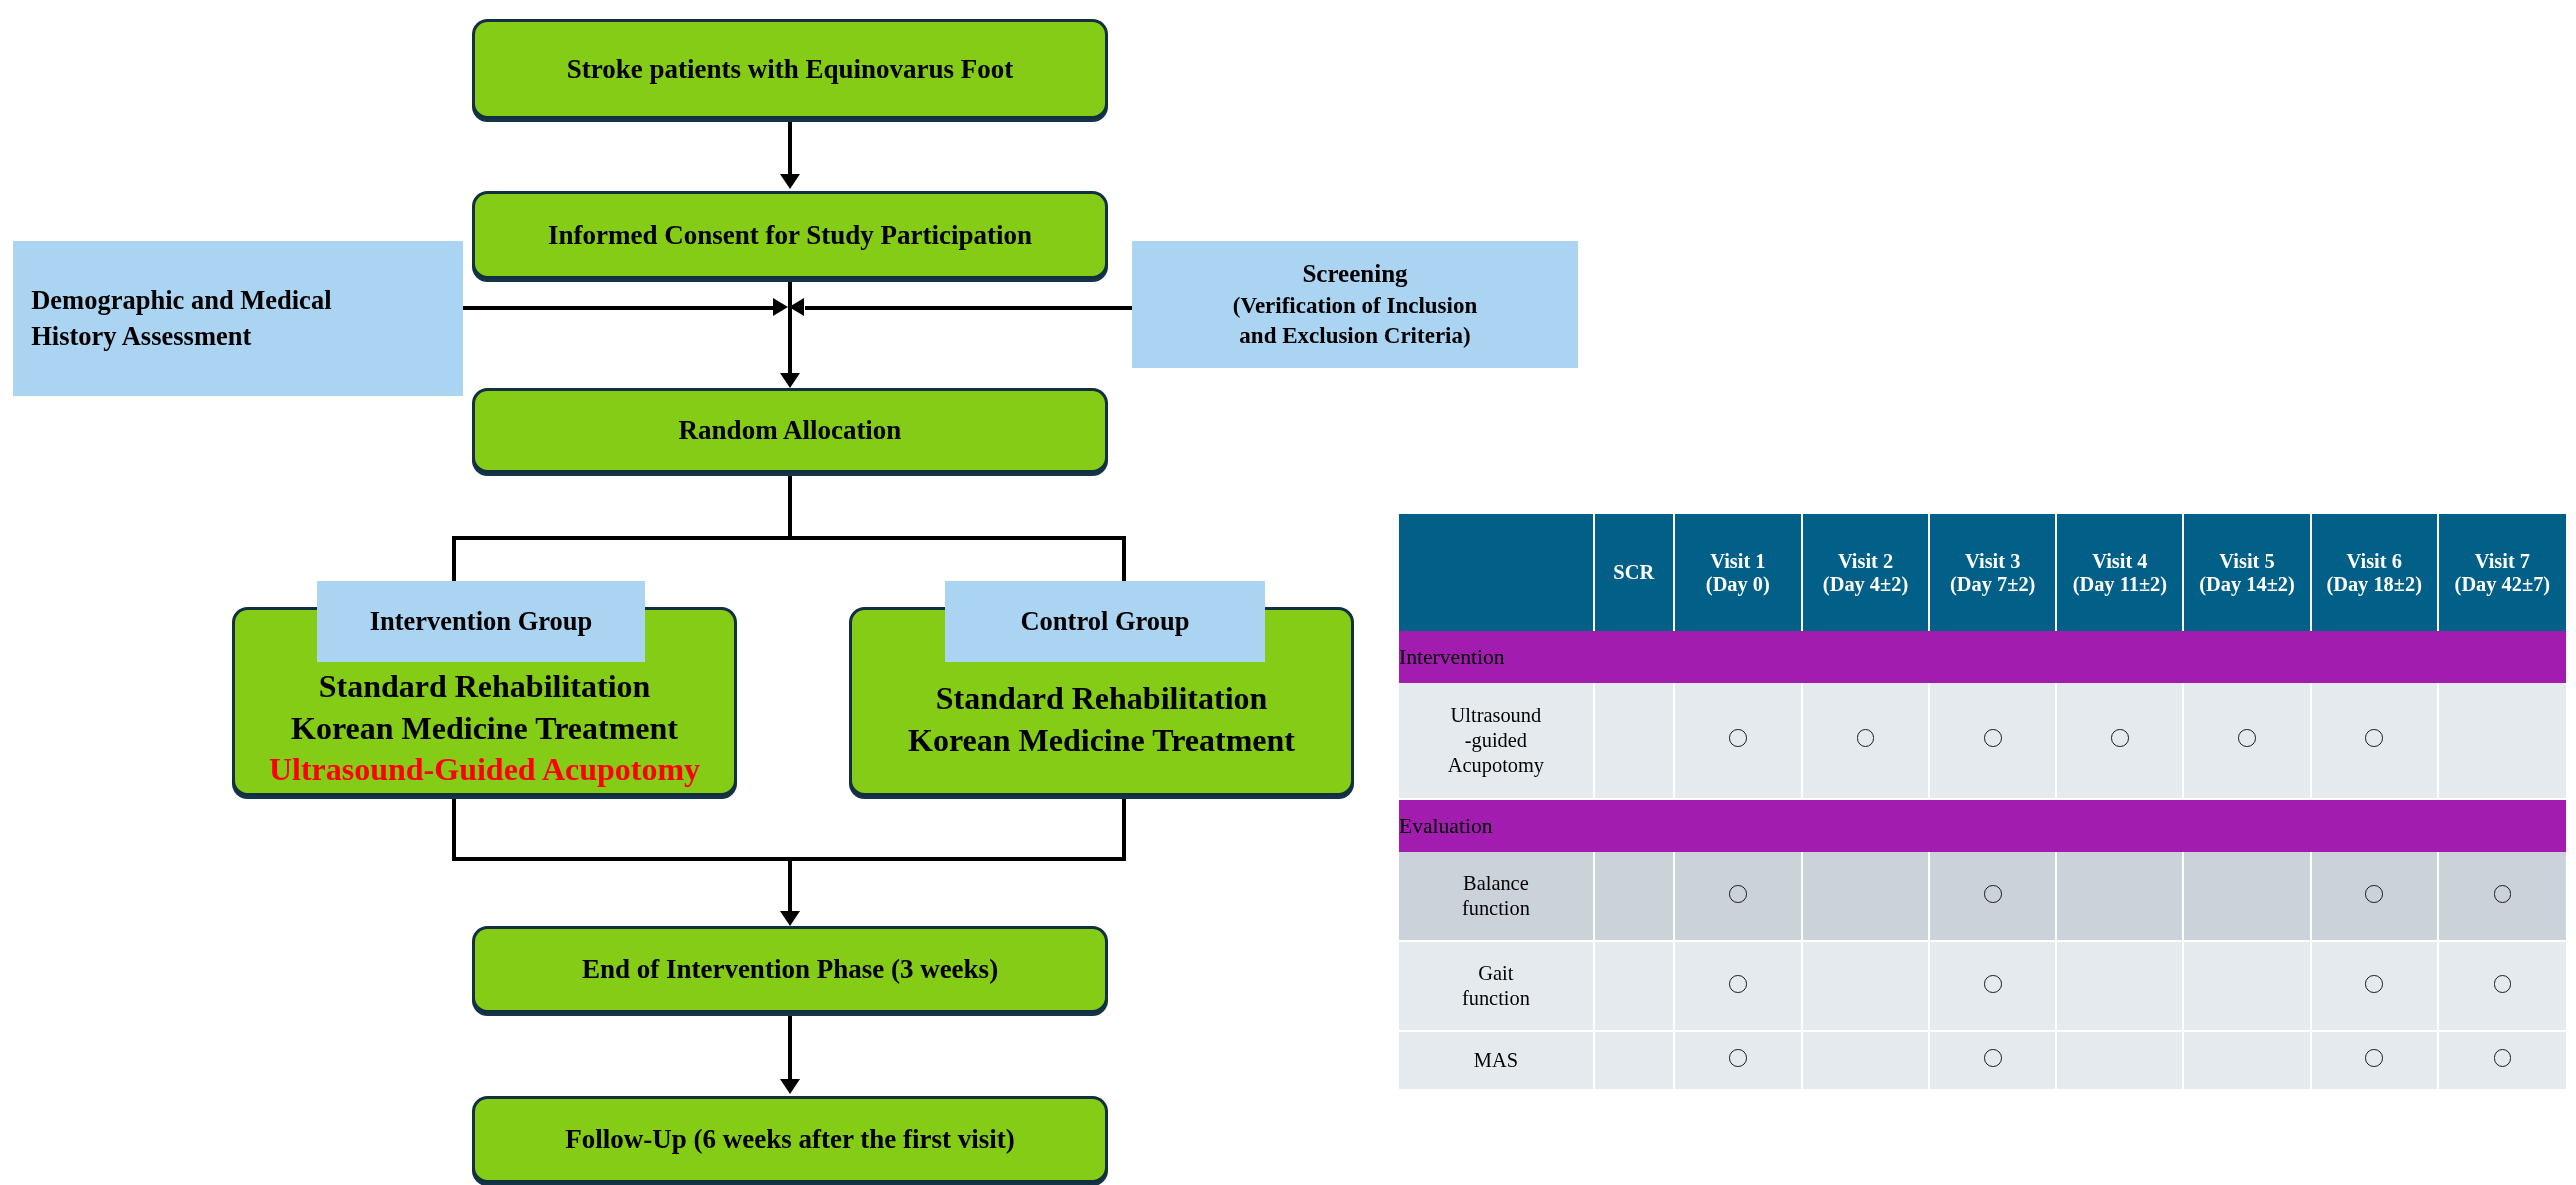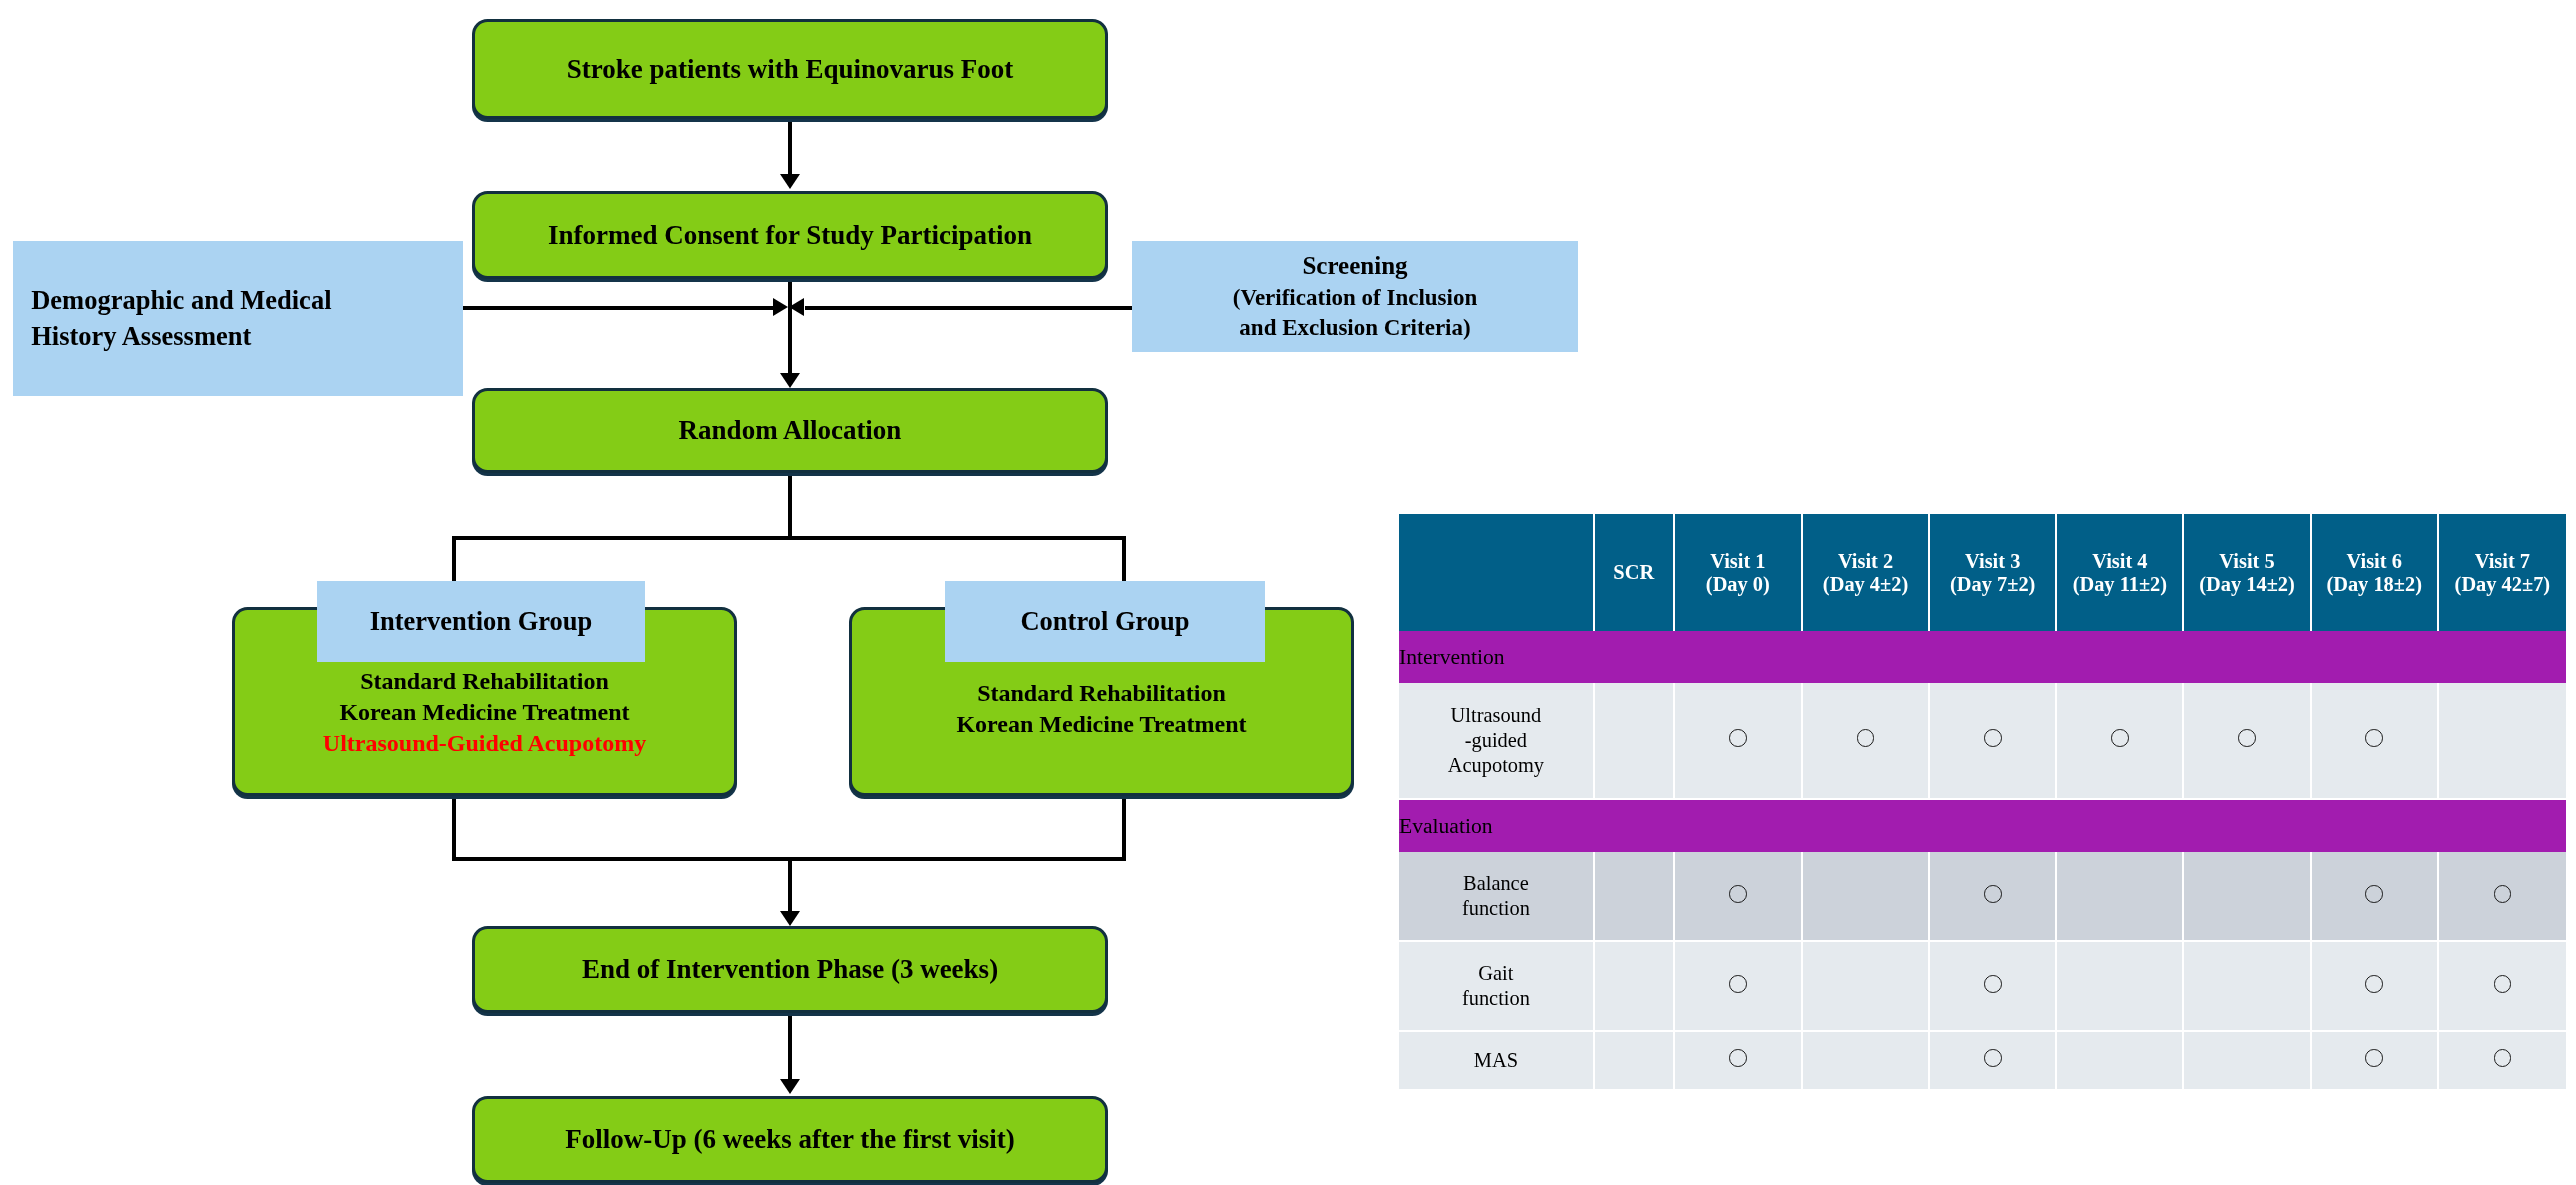--- a/index.html
+++ b/index.html
@@ -50,21 +50,21 @@
   .bluebox.center { justify-content: center; }
   .bluebox.leftal { justify-content: flex-start; text-align: left; padding-left: 18px; }
 
   .grouptext {
     position: absolute;
     z-index: 6;
     text-align: center;
     font-weight: bold;
     color: #000;
     line-height: 1.30;
-    font-size: 24px;
+    font-size: 32px;
   }
   .grouptext .hl { color: #FF0000; }
 
   
   .vline, .hline {
     position: absolute;
     background: #000;
     z-index: 2;
   }
   .vline { width: 3.6px; }
@@ -184,21 +184,21 @@
   <div class="vline" style="left:788px; top:280px; height:101px;"></div>
   <div class="arrow-down" style="left:780px; top:373px;"></div>
 
   <div class="bluebox leftal" style="left:13.2px; top:241px; width:450px; height:155px; font-size:26.5px; line-height:1.35;">
     <div>
       <div>Demographic and Medical</div>
       <div>History Assessment</div>
     </div>
   </div>
 
-  <div class="bluebox center" style="left:1132px; top:241px; width:446px; height:111px; font-size:23px; line-height:1.33;">
+  <div class="bluebox center" style="left:1132px; top:241px; width:446px; height:127px; font-size:23px; line-height:1.33;">
     <div>
       <div style="font-size:25px;">Screening</div>
       <div>(Verification of Inclusion</div>
       <div>and Exclusion Criteria)</div>
     </div>
   </div>
 
   <div class="hline" style="left:463px; top:306px; width:311px;"></div>
   <div class="arrow-right" style="left:773px; top:298px;"></div>
 

